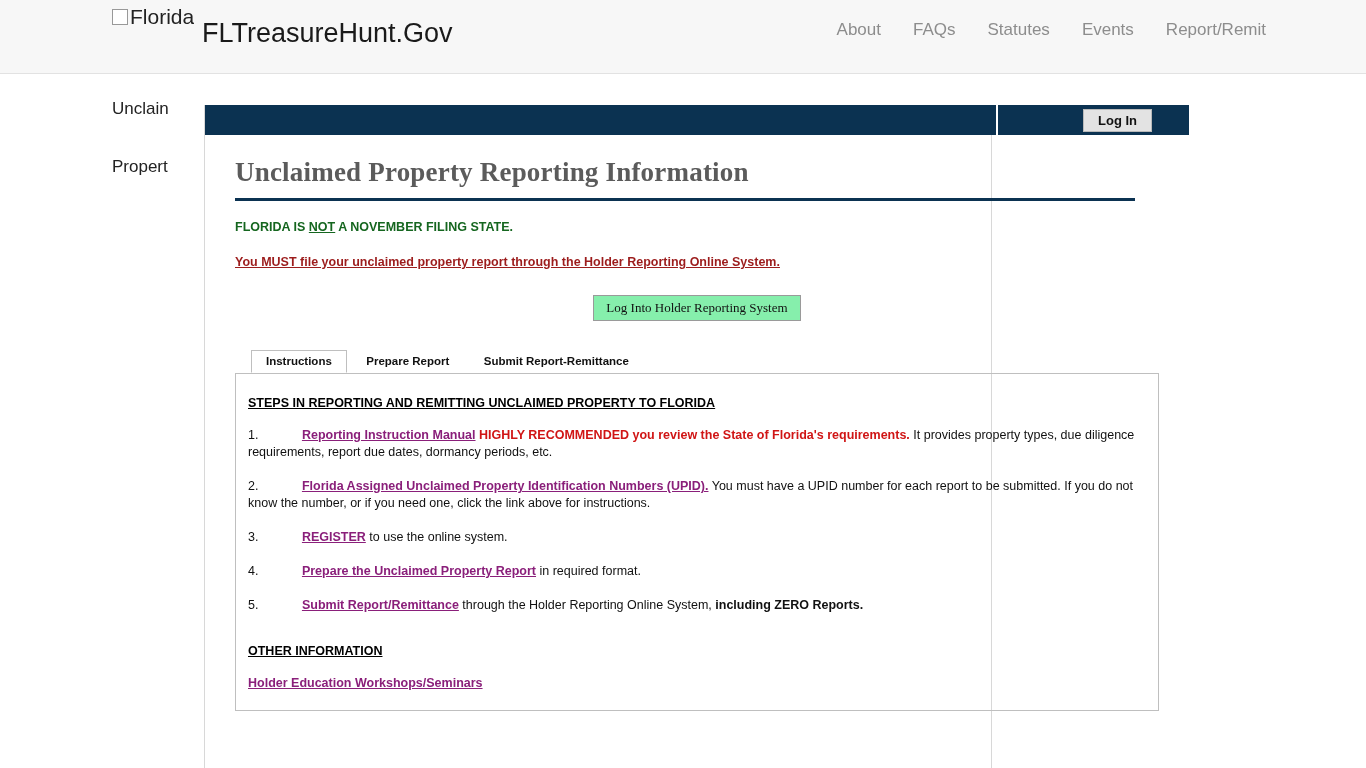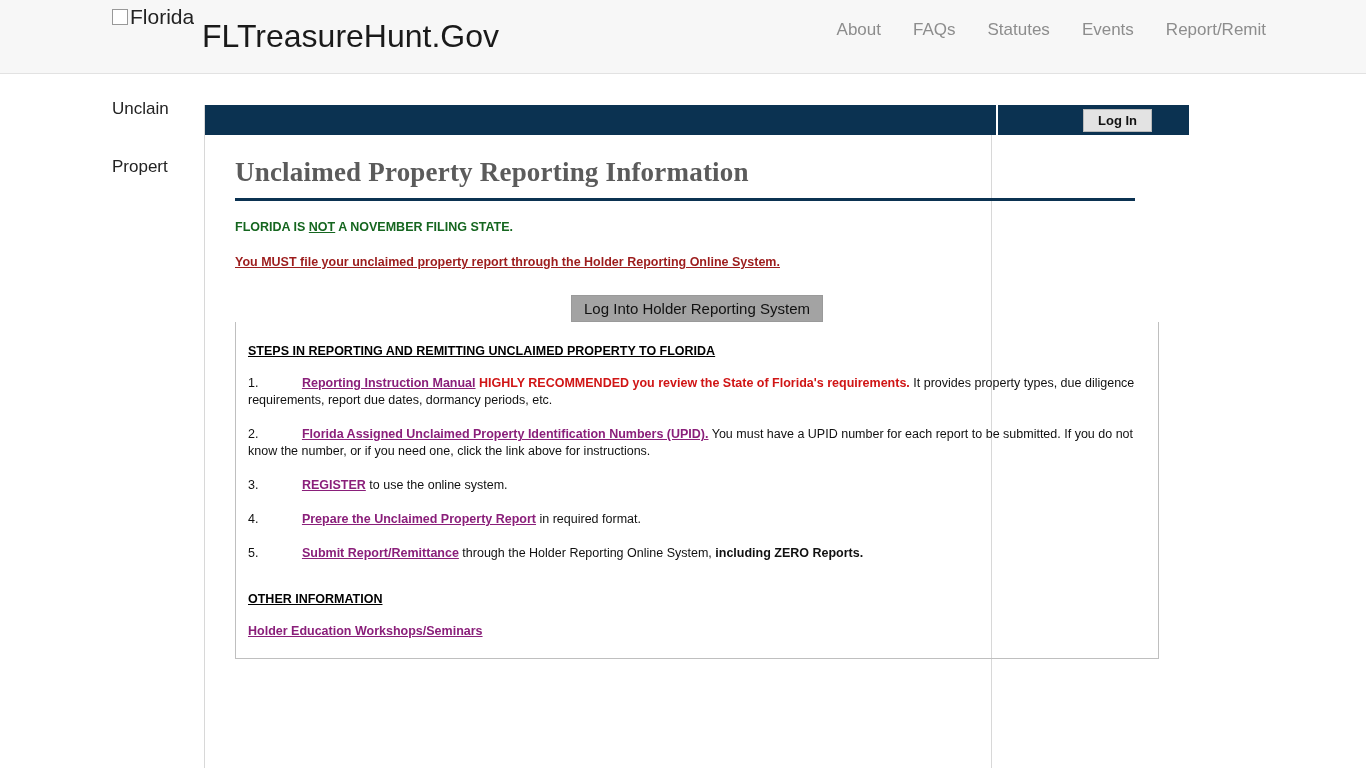--- a/index.html
+++ b/index.html
@@ -44,21 +44,21 @@
     background: #fff;
     vertical-align: middle;
     margin-right: 2px;
     position: relative;
     top: -1px;
   }
   .brand-title {
     position: absolute;
     left: 202px;
     top: 18px;
-    font-size: 32px;
+    font-size: 27px;
     color: #1a1a1a;
     font-weight: normal;
     white-space: nowrap;
   }
   .main-nav {
     position: absolute;
     right: 100px;
     top: 20px;
     display: flex;
     gap: 32px;
@@ -165,27 +165,27 @@
     text-decoration: underline;
     font-size: 12.5px;
     cursor: pointer;
   }
 
   .login-system-wrap {
     text-align: center;
     margin-top: 24px;
   }
   .login-system-btn {
-    font-size: 15px;
-    background: #a3a3a3;
+    font-size: 13px;
+    background: #86efac;
     border: 1px solid #9a9a9a;
     padding: 4px 12px;
     color: #111;
     cursor: pointer;
-    font-family: Liberation Sans, sans-serif;
+    font-family: Liberation Serif, serif;
   }
 
   
   .tabs {
     margin-top: 28px;
     position: relative;
     height: 24px;
     border-bottom: 1px solid #bfbfbf;
     padding-left: 16px;
   }
@@ -298,20 +298,25 @@
 
 
     <p class="note">
       <span class="red-link">You MUST file your unclaimed property report through the Holder Reporting Online System.</span>
     </p>
 
     <div class="login-system-wrap">
       <button class="login-system-btn">Log Into Holder Reporting System</button>
     </div>
 
+    <div class="tabs">
+      <span class="tab active">Instructions</span>
+      <span class="tab">Prepare Report</span>
+      <span class="tab">Submit Report-Remittance</span>
+    </div>
 
     <div class="tab-panel">
       <div class="panel-heading">STEPS IN REPORTING AND REMITTING UNCLAIMED PROPERTY TO FLORIDA</div>
 
       <div class="step">
         <span class="num">1.</span>
         <a href="#">Reporting Instruction Manual</a><span class="rec"> HIGHLY RECOMMENDED you review the State of Florida's requirements.</span><span> It provides property types, due diligence requirements, report due dates, dormancy periods, etc.</span>
       </div>
 
       <div class="step">

